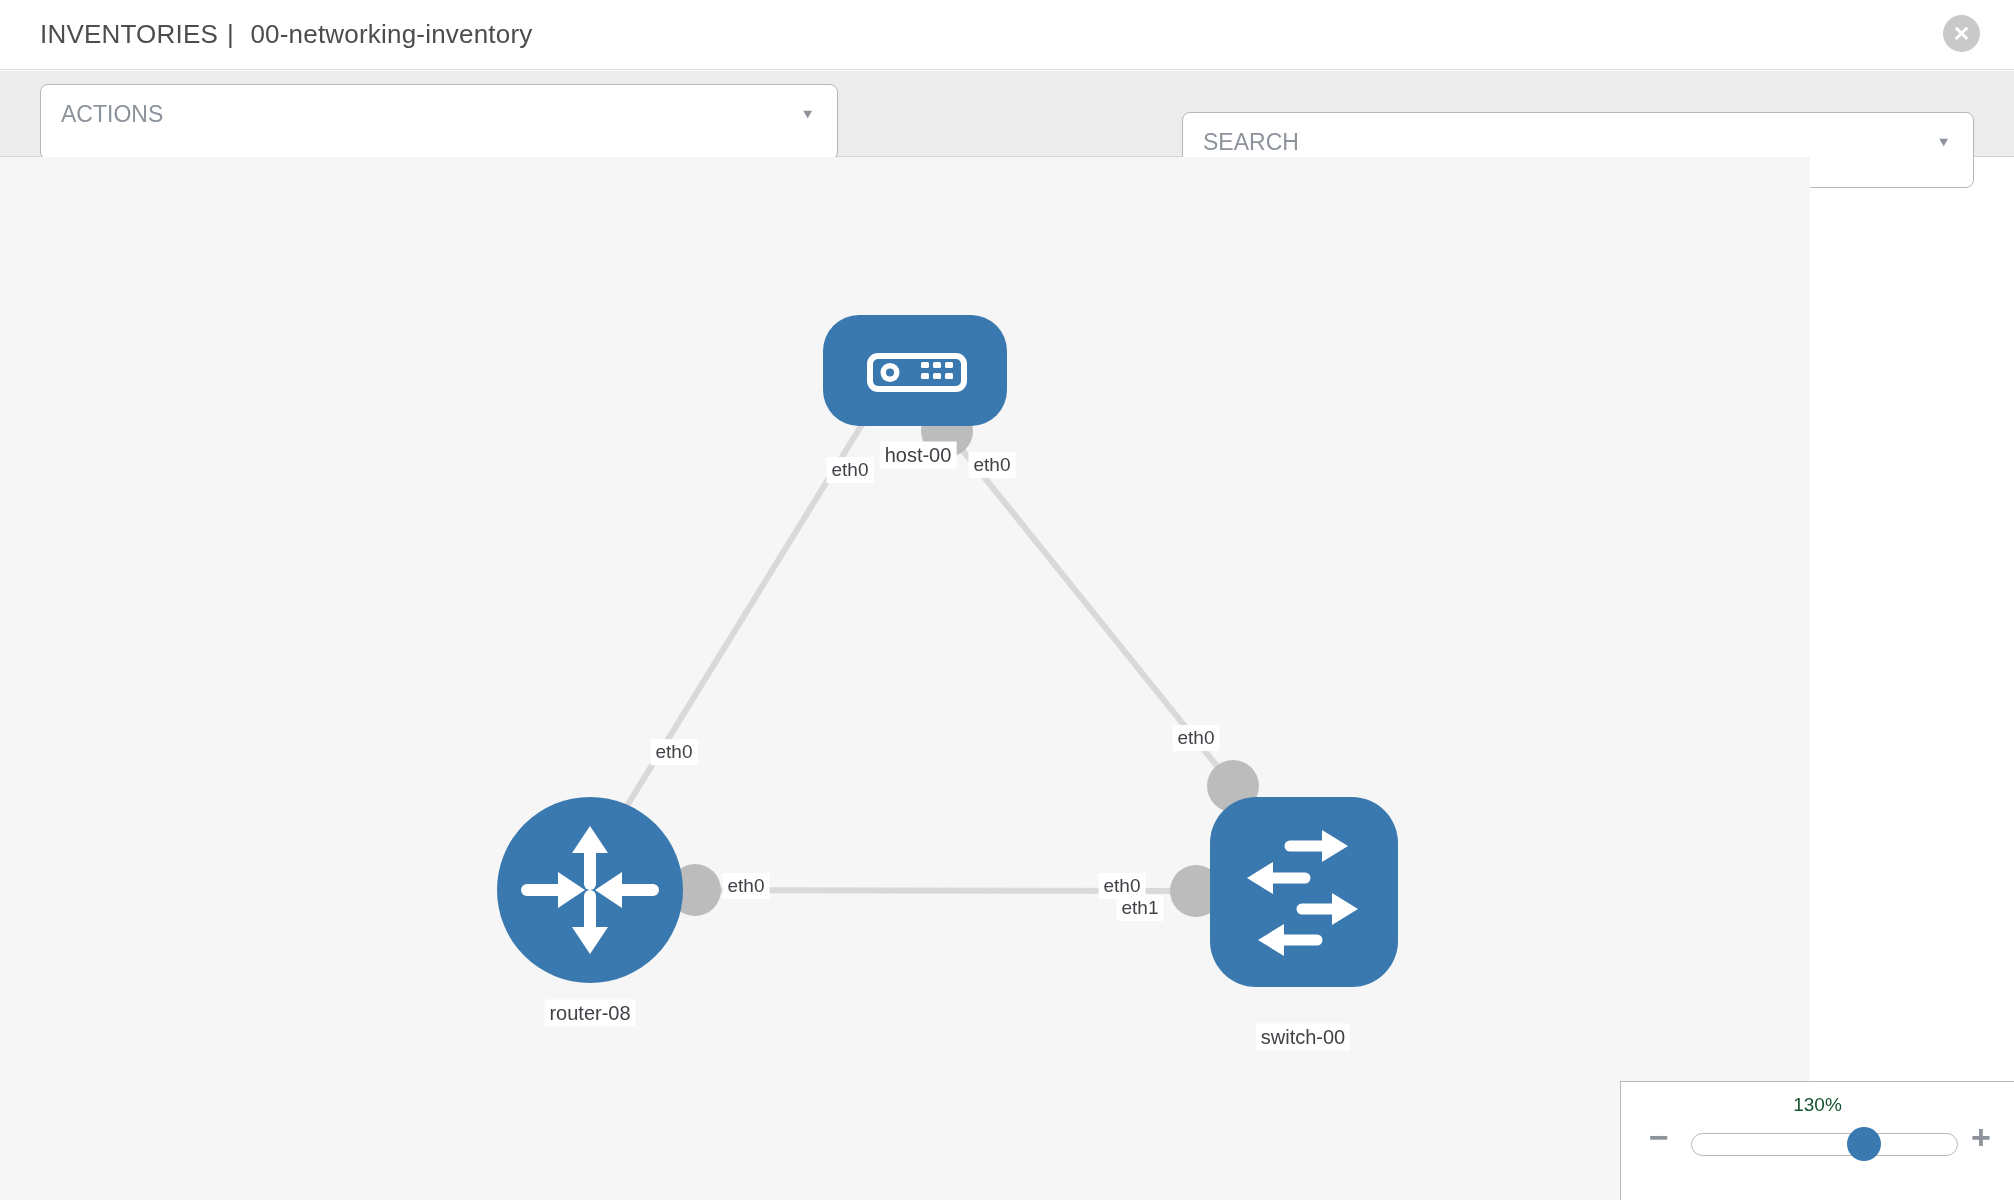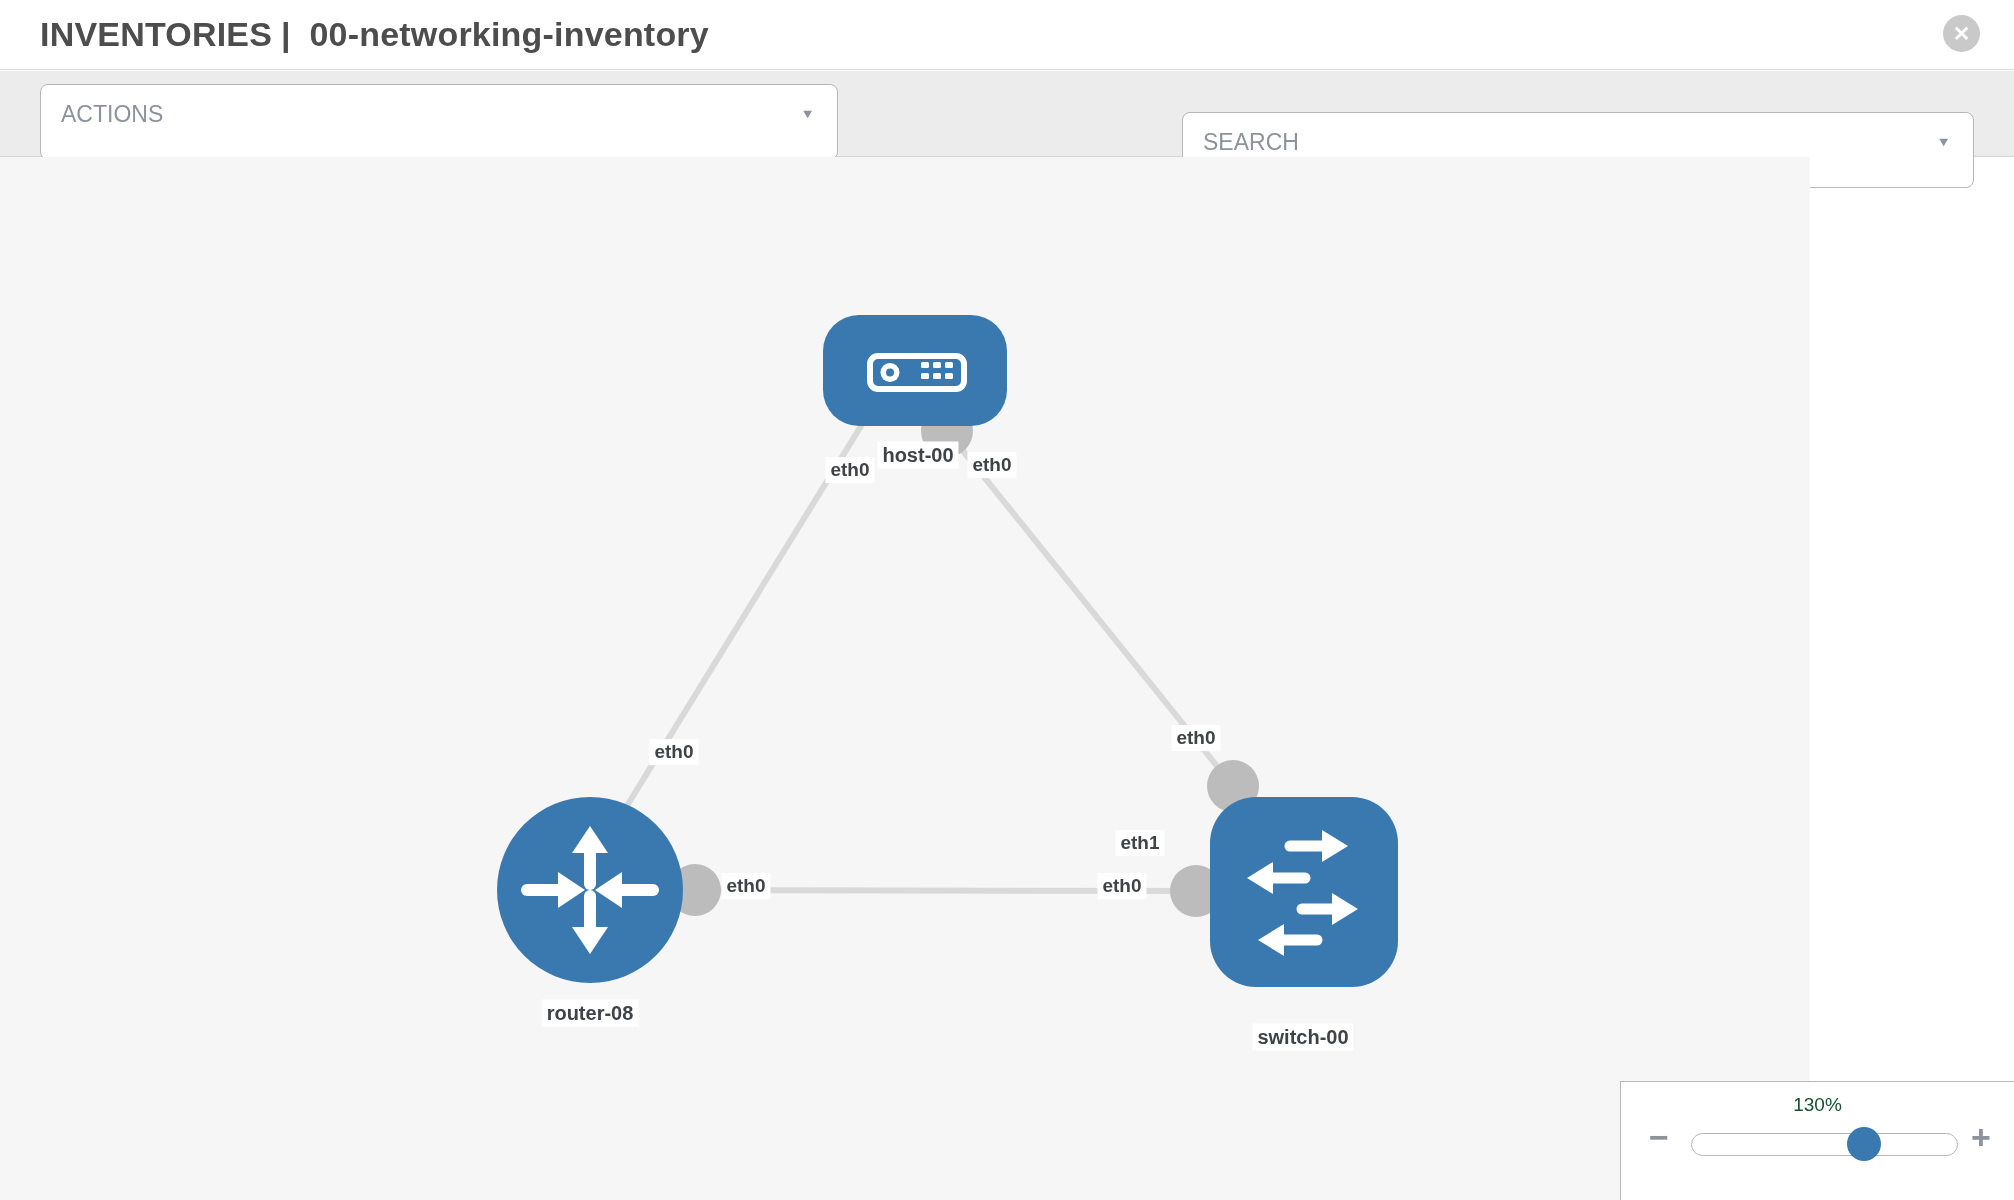--- a/index.html
+++ b/index.html
@@ -7,21 +7,21 @@
     --canvas-bg:#f6f6f6; --toolbar-bg:#ececec; --control-border:#b7b7b7;
     --muted-text:#8d939b; --dark-text:#4d4d4d; --label-text:#3f4246;
   }
   *{box-sizing:border-box;margin:0;padding:0;}
   html,body{width:2014px;height:1200px;overflow:hidden;}
   body{font-family:"Liberation Sans",sans-serif;background:#fff;position:relative;}
 
   
   .header{position:absolute;left:0;top:0;width:2014px;height:70px;background:#fff;
           border-bottom:1px solid #e0e0e0;display:flex;align-items:center;padding:0 40px;}
-  .title{font-size:34px;font-weight:bold;color:var(--dark-text);letter-spacing:.2px;}
+  .title{font-size:26px;font-weight:normal;color:var(--dark-text);letter-spacing:.2px;}
   .title span{margin-right:9px;}
   .title span:last-child{margin-right:0;}
   .close-btn{position:absolute;left:1943px;top:15px;width:37px;height:37px;border-radius:50%;
              background:#c9c9c9;color:#fff;font-size:21px;font-weight:bold;display:flex;
              align-items:center;justify-content:center;cursor:pointer;line-height:1;}
 
   
   .toolbar{position:absolute;left:0;top:71px;width:2014px;height:86px;background:var(--toolbar-bg);
            border-bottom:1px solid #d4d4d4;}
   .select-box{position:absolute;top:13px;height:76px;background:#fff;border:1px solid var(--control-border);
@@ -29,21 +29,21 @@
   .select-box .caret{position:absolute;right:22px;top:0;font-size:15px;color:var(--muted-text);
                      transform:scaleY(.85);}
   .actions-box{left:40px;width:798px;}
   .search-box{left:1182px;width:792px;margin-top:28px;}
   .tool-icon{position:absolute;top:96px;width:38px;height:38px;cursor:pointer;}
   .tool-icon svg{width:38px;height:38px;fill:var(--muted-text);}
   .wrench{left:1048px;}
   .key{left:1115px;}
 
   
-  .canvas{position:absolute;left:0;top:157px;width:1810px;height:1043px;background:var(--canvas-bg);font-weight:bold;}
+  .canvas{position:absolute;left:0;top:157px;width:1810px;height:1043px;background:var(--canvas-bg);}
   .canvas svg.topo{position:absolute;left:0;top:0;width:2014px;height:1043px;}
   .chip{position:absolute;transform:translate(-50%,-50%);background:#fff;color:var(--label-text);
         white-space:nowrap;padding:2px 5px;line-height:1.15;}
   .node-label{font-size:20px;}
   .port-label{font-size:19px;}
 
   
   .zoom-panel{position:absolute;left:1620px;top:1081px;width:395px;height:120px;background:#fff;
               border:1px solid var(--control-border);}
   .zoom-level{position:absolute;left:0;top:12px;width:100%;text-align:center;font-size:19px;color:#14532d;}
@@ -158,21 +158,21 @@
     </g>
   </svg>
 
   <div class="chip port-label" style="left:850px;top:313px">eth0</div>
   <div class="chip node-label" style="left:918px;top:298px">host-00</div>
   <div class="chip port-label" style="left:992px;top:308px">eth0</div>
   <div class="chip port-label" style="left:674px;top:595px">eth0</div>
   <div class="chip port-label" style="left:1196px;top:581px">eth0</div>
   <div class="chip port-label" style="left:746px;top:729px">eth0</div>
   <div class="chip port-label" style="left:1122px;top:729px">eth0</div>
-  <div class="chip port-label" style="left:1140px;top:686px">eth1</div>
+  <div class="chip port-label" style="left:1140px;top:751px">eth1</div>
   <div class="chip node-label" style="left:590px;top:856px">router-08</div>
   <div class="chip node-label" style="left:1303px;top:880px">switch-00</div>
 </div>
 
 <div class="zoom-panel">
   <div class="zoom-level">130%</div>
   <div class="zoom-minus">
     <span>−</span>
   </div>
   <div class="zoom-track"></div>

